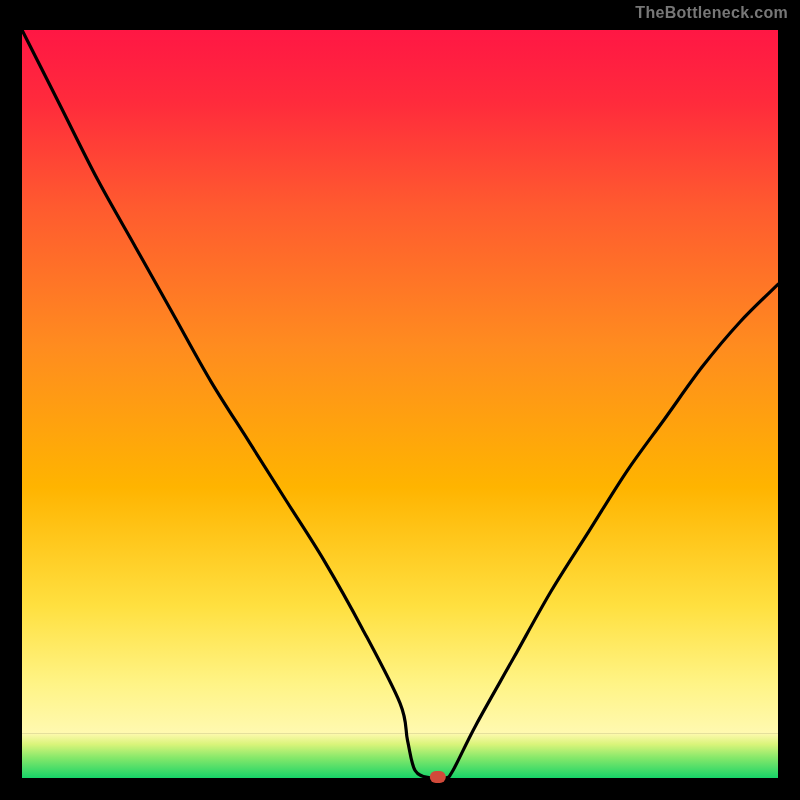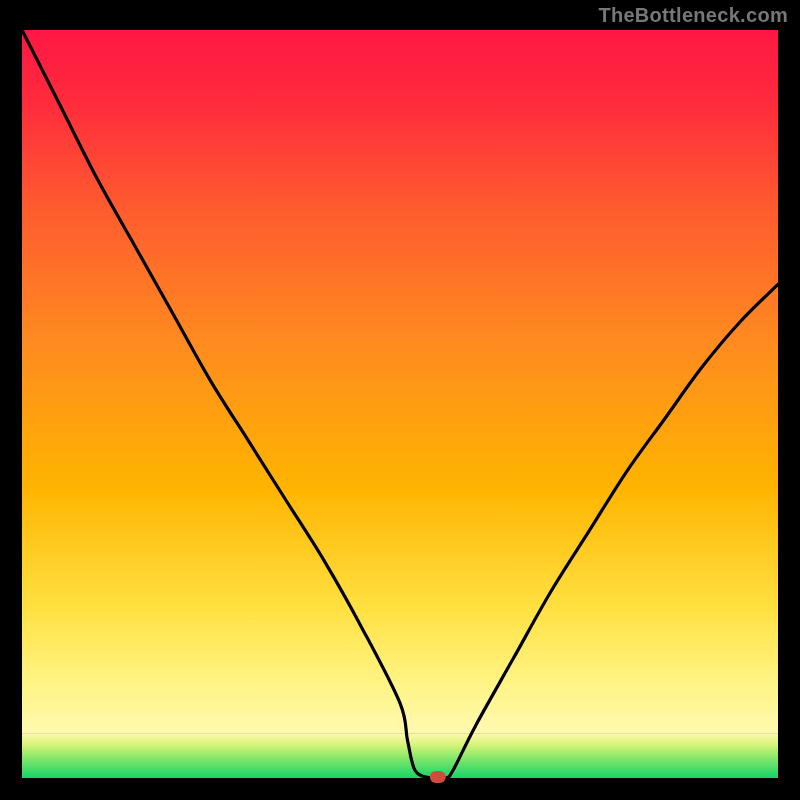--- a/index.html
+++ b/index.html
@@ -15,21 +15,21 @@
     position: relative;
     width: 800px;
     height: 800px;
     background: #000;
   }
   .watermark {
     position: absolute;
     top: 4px;
     right: 12px;
     color: #777;
-    font-size: 20px;
+    font-size: 16px;
     font-weight: 600;
     letter-spacing: 0.3px;
     z-index: 20;
   }
   svg {
     position: absolute;
     top: 0;
     left: 0;
   }
 </style>

